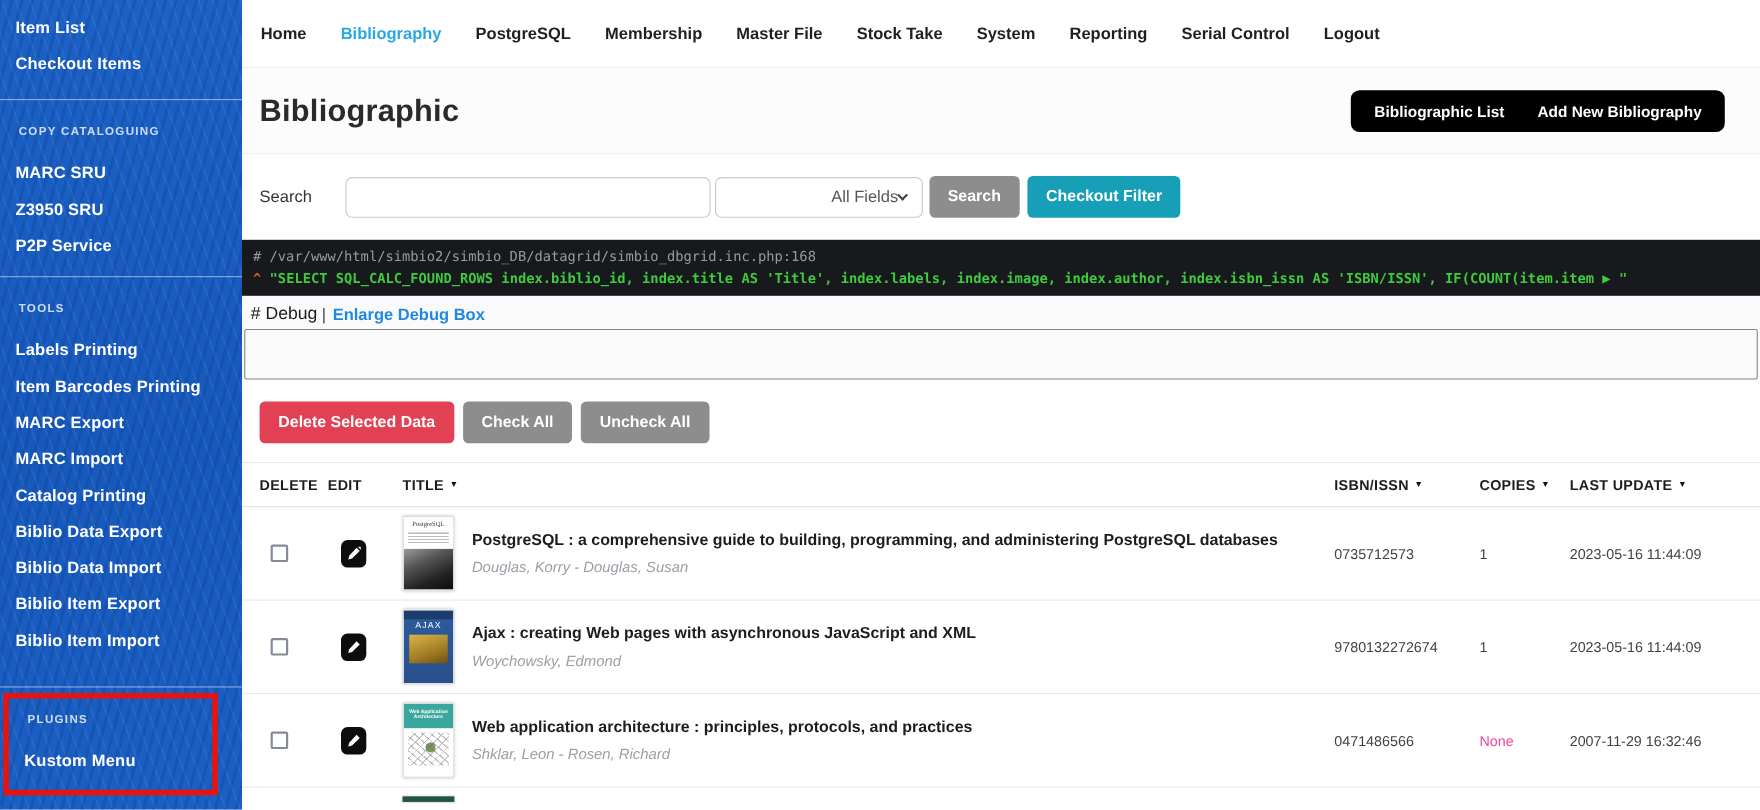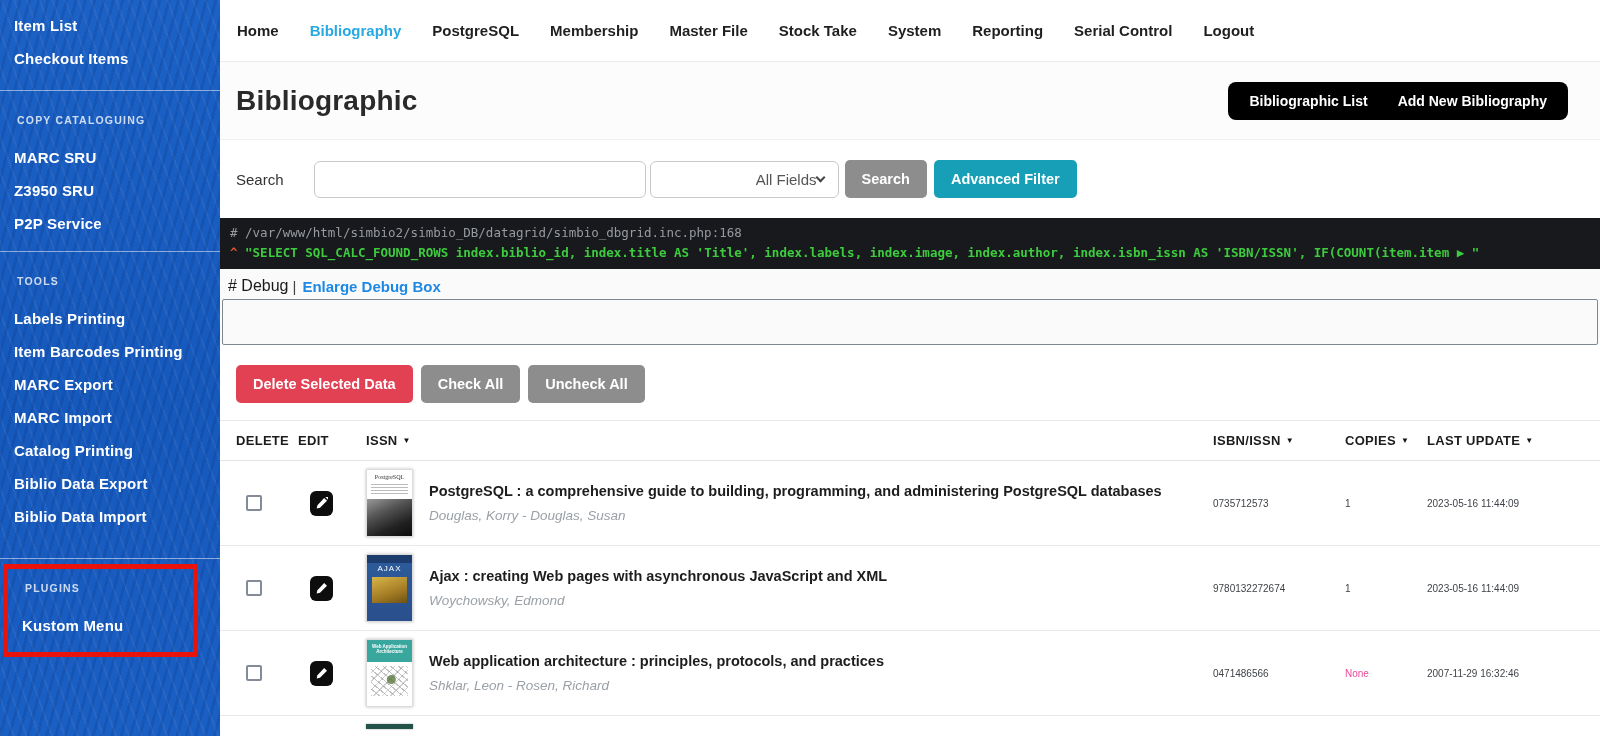--- a/index.html
+++ b/index.html
@@ -71,21 +71,21 @@
   .btn-red { background:#e14153; }
 
   
   .table { margin-top:17px; border-top:1px solid #e8e8e8; }
   .trow { display:grid; grid-template-columns:62px 68px 847px 132px 82px 1fr;
     padding-left:16px; align-items:center; }
   .thead { height:40px; border-bottom:1px solid #e3e3e3; }
   .th { font-size:13px; font-weight:bold; color:#1c1c1c; letter-spacing:.3px; white-space:nowrap; }
   .sort { font-size:8px; color:#111; margin-left:5px; vertical-align:2px; cursor:pointer; }
   .tbody-row { height:85px; border-bottom:1px solid #e8e8e8; }
-  .cell-txt { font-size:10px; color:#3f4348; }
+  .cell-txt { font-size:13px; color:#3f4348; }
   .copies-none { color:#ec4899; font-weight:normal; }
   .checkbox { width:16px; height:16px; border:2px solid #848b98; border-radius:2px;
     background:#fff; margin-left:10px; cursor:pointer; }
   .edit-btn { width:23px; height:25px; background:#0d0d0d; border-radius:6px;
     display:flex; align-items:center; justify-content:center; margin-left:12px; cursor:pointer; }
   .titlecell { display:flex; align-items:center; gap:16px; }
   .b-title { font-size:14.5px; font-weight:bold; color:#1d1d1d; margin-bottom:9px; }
   .b-author { font-size:13.5px; font-style:italic; color:#9aa0a6; }
 
   .cover { width:47px; height:68px; border:1px solid #dcdcdc; box-shadow:0 0 3px rgba(0,0,0,.25);
@@ -130,20 +130,22 @@
 
   <div class="side-head">TOOLS</div>
   <div class="side-group">
     <div class="side-item">Labels Printing</div>
     <div class="side-item">Item Barcodes Printing</div>
     <div class="side-item">MARC Export</div>
     <div class="side-item">MARC Import</div>
     <div class="side-item">Catalog Printing</div>
     <div class="side-item">Biblio Data Export</div>
     <div class="side-item">Biblio Data Import</div>
+    <div class="side-item">Biblio Item Export</div>
+    <div class="side-item">Biblio Item Import</div>
   </div>
   <div class="side-sep" style="margin-top:25px;"></div>
 
   <div class="plugins-box">
     <div class="side-head">PLUGINS</div>
     <div class="side-item">Kustom Menu</div>
   </div>
 </div>
 
 <div class="main">
@@ -170,21 +172,21 @@
   </div>
 
   <div class="searchrow">
     <div class="search-label">Search</div>
     <input class="search-input" type="text" value="" style="">
     <div class="field-select">
       <span>All Fields</span>
       <span class="chev"></span>
     </div>
     <button class="btn btn-gray">Search</button>
-    <button class="btn btn-teal">Advanced Filter</button>
+    <button class="btn btn-teal">Checkout Filter</button>
   </div>
 
   <div class="debug-pre">
     <div class="dbg-path"># /var/www/html/simbio2/simbio_DB/datagrid/simbio_dbgrid.inc.php:168</div>
     <div><span class="dbg-caret">^</span>
       <span class="dbg-sql">"SELECT SQL_CALC_FOUND_ROWS  index.biblio_id, index.title AS 'Title', index.labels, index.image, index.author, index.isbn_issn AS 'ISBN/ISSN', IF(COUNT(item.item ▶ "</span></div>
   </div>
 
   <div class="debug-meta">
     <span class="dbg-label"># Debug</span>
@@ -198,21 +200,21 @@
   <div class="actions">
     <button class="btn btn-red">Delete Selected Data</button>
     <button class="btn btn-gray">Check All</button>
     <button class="btn btn-gray">Uncheck All</button>
   </div>
 
   <div class="table">
     <div class="trow thead">
       <div class="th">DELETE</div>
       <div class="th">EDIT</div>
-      <div class="th"><span>ISSN</span><span class="sort">▼</span></div>
+      <div class="th"><span>TITLE</span><span class="sort">▼</span></div>
       <div class="th"><span>ISBN/ISSN</span><span class="sort">▼</span></div>
       <div class="th"><span>COPIES</span><span class="sort">▼</span></div>
       <div class="th"><span>LAST UPDATE</span><span class="sort">▼</span></div>
     </div>
 
     <div class="trow tbody-row">
       <div>
           <div class="checkbox"></div>
         </div>
       <div>

